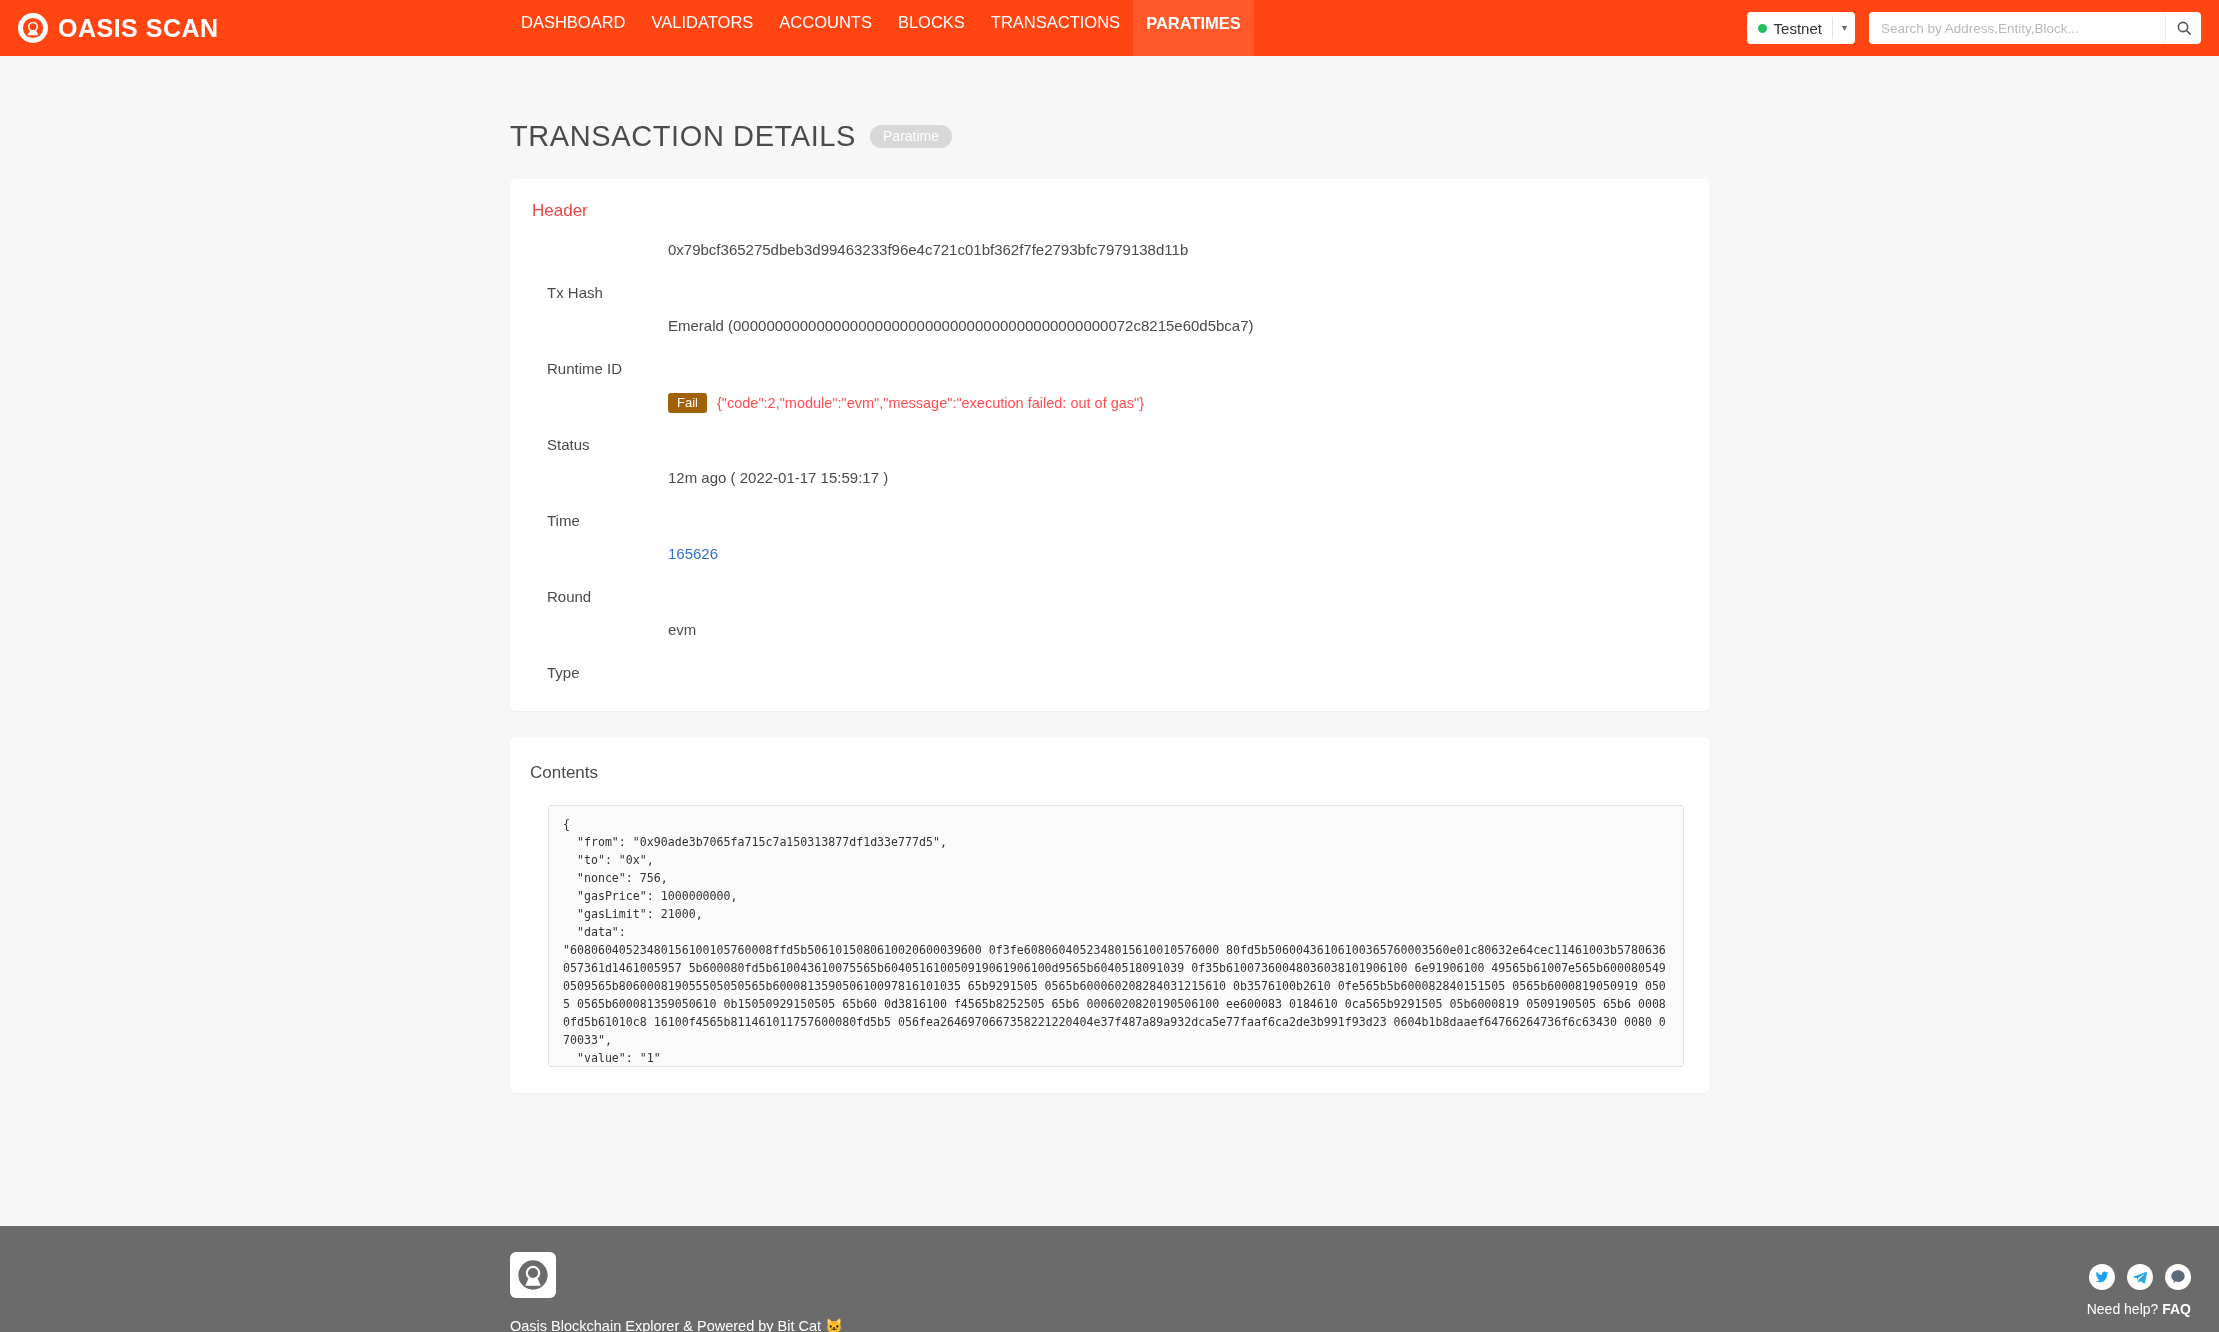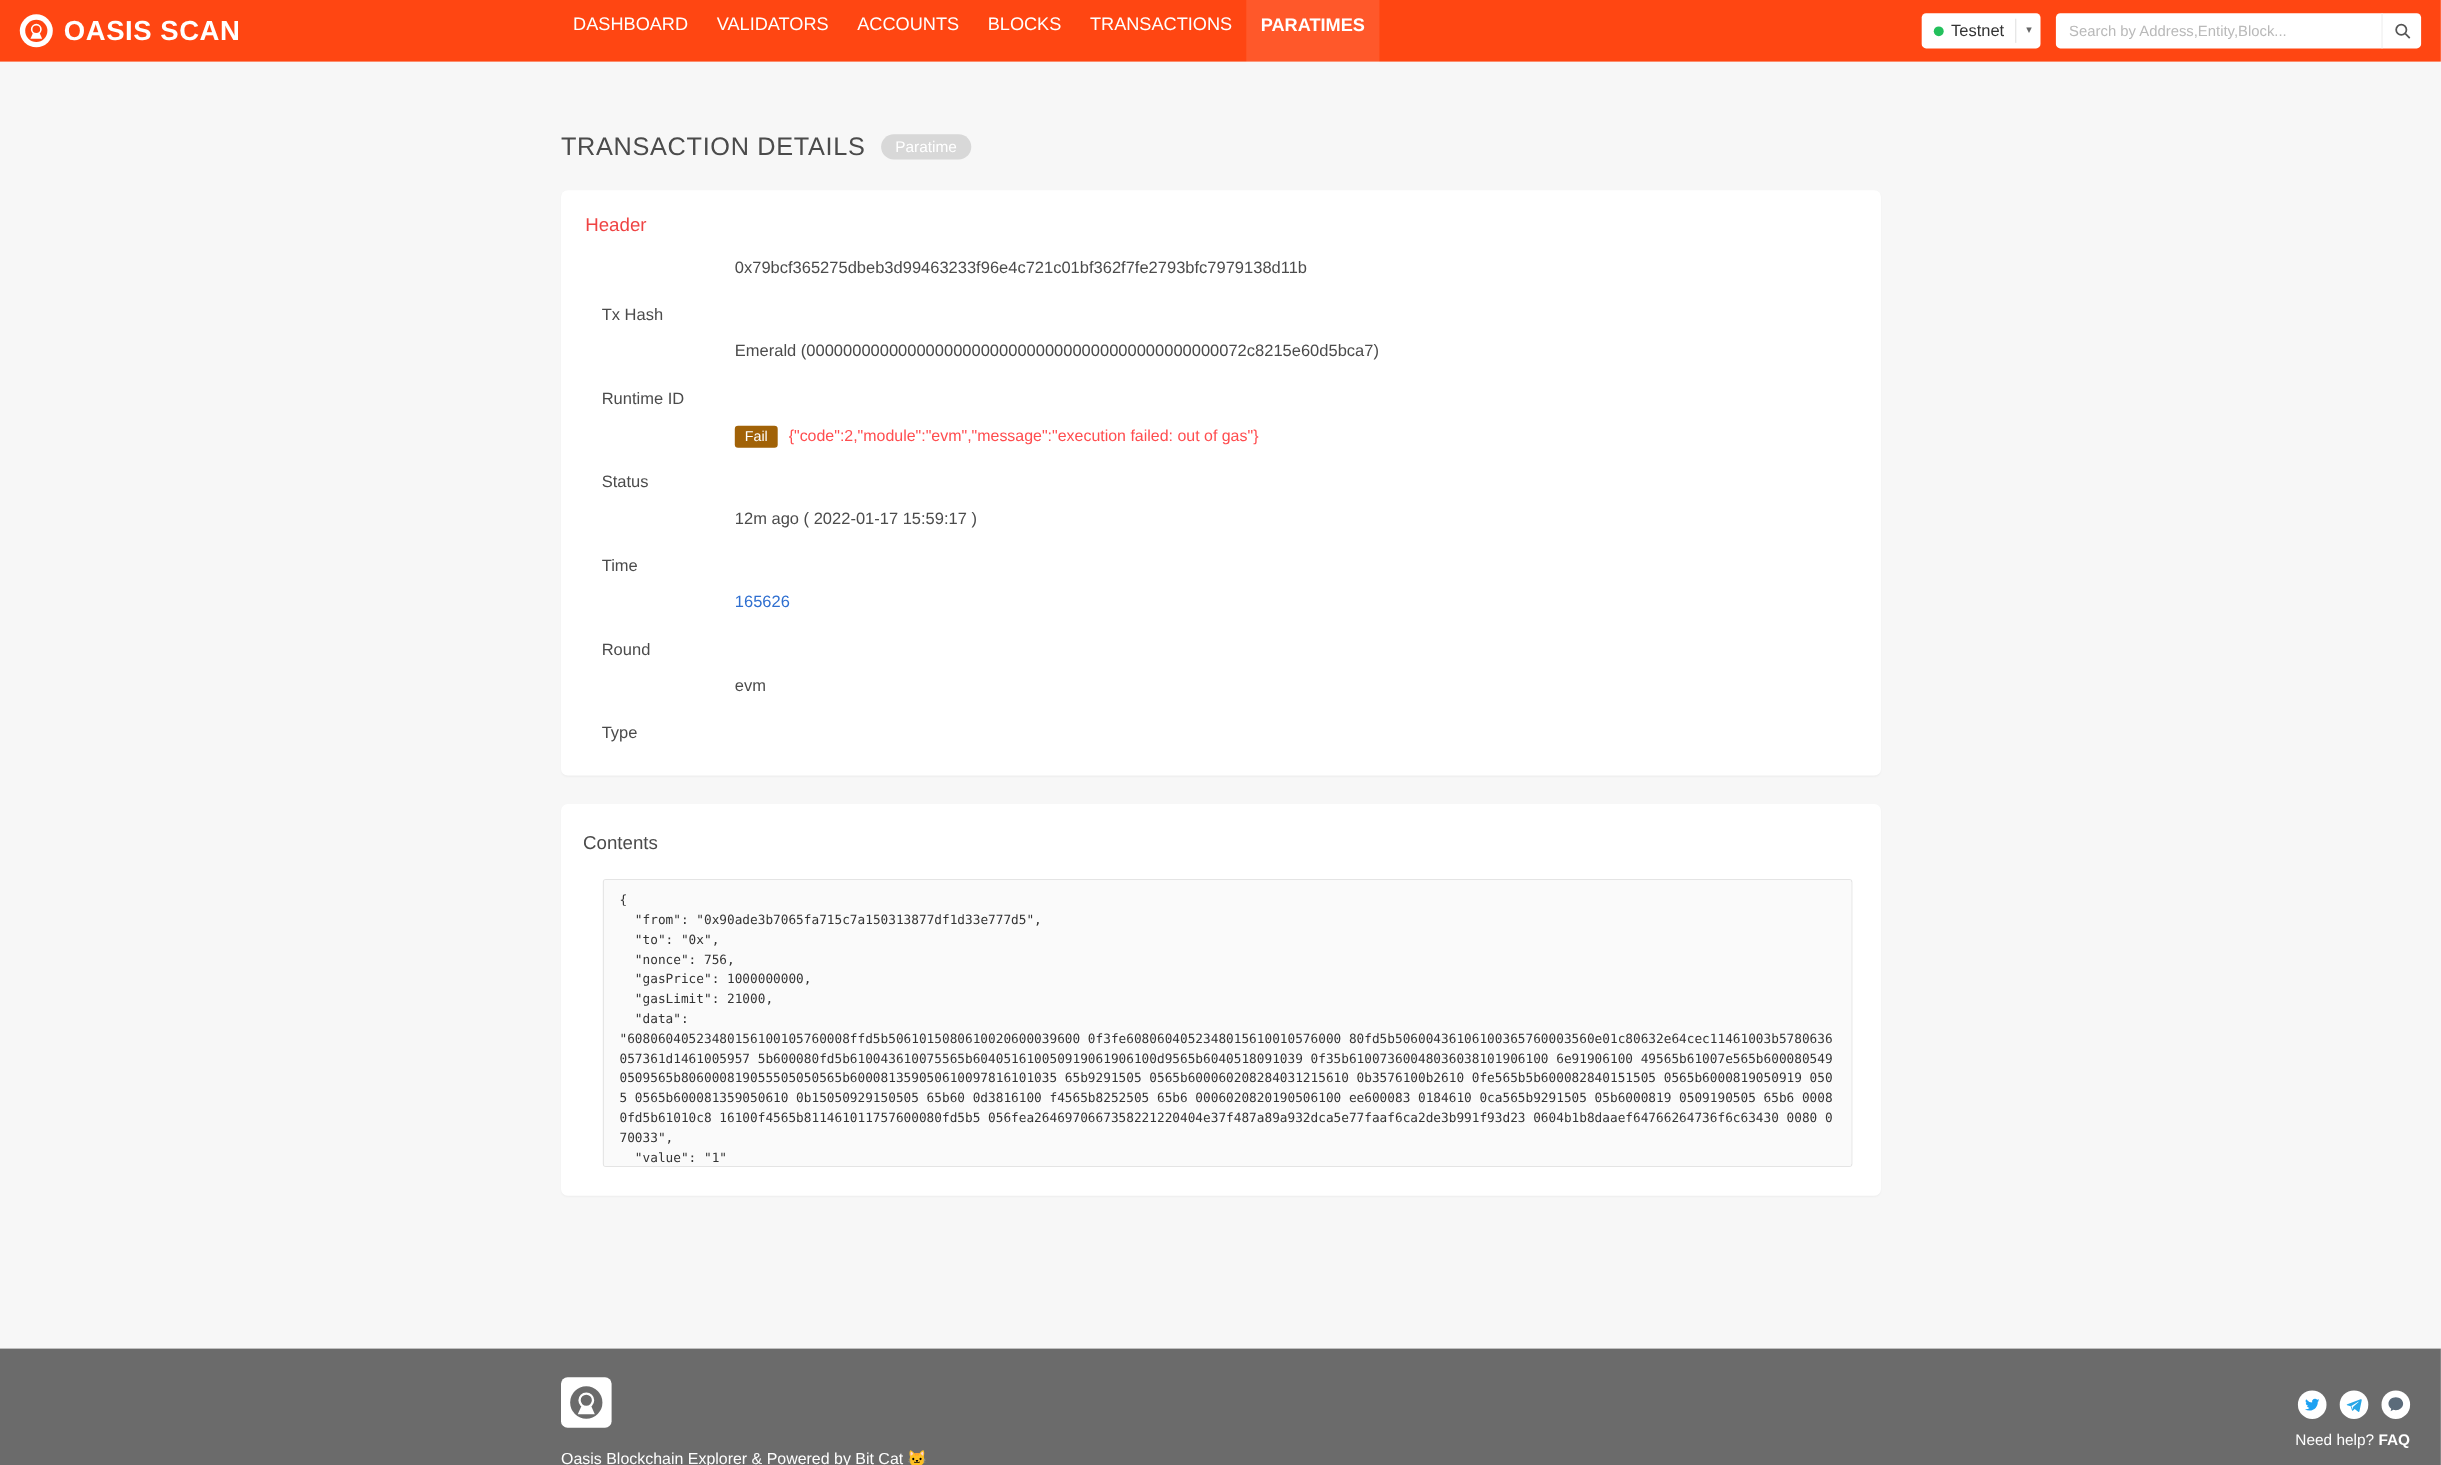--- a/index.html
+++ b/index.html
@@ -132,21 +132,21 @@
     height: 1170px;
     background: #f7f7f7;
   }
   .page-head {
     display: flex;
     align-items: center;
     gap: 14px;
     padding: 64px 0 0 510px;
   }
   .page-title {
-    font-size: 23px;
+    font-size: 29px;
     color: #4b4b4b;
     letter-spacing: .6px;
   }
   .pill {
     background: #d8d8d8;
     color: #fff;
     font-size: 14px;
     border-radius: 14px;
     padding: 4px 13px 5px;
     line-height: 1;

